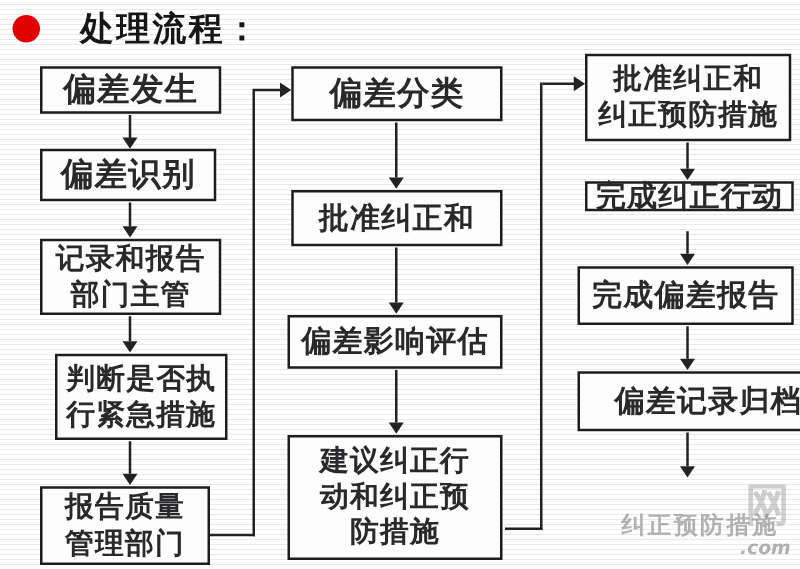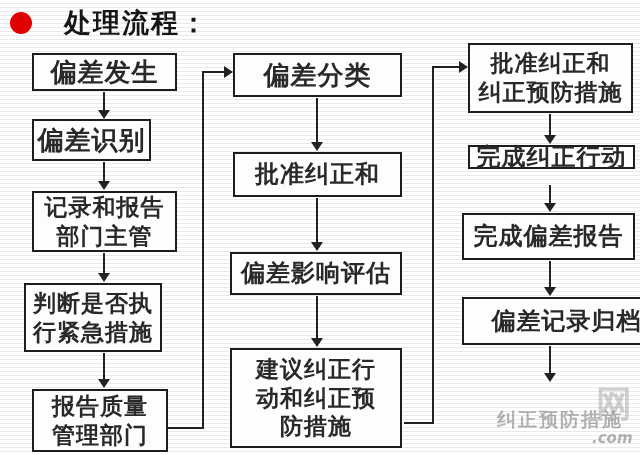--- a/index.html
+++ b/index.html
@@ -13,23 +13,23 @@
   .bullet{width:22px;height:22px;border-radius:50%;background:#e00000;}
   .title-text{font-size:27px;font-weight:bold;color:#161616;letter-spacing:2px;white-space:nowrap;}
   
   .flow-box{
     position:absolute;box-sizing:border-box;border:2px solid #1d1d1f;background:#fdfdfd;
     display:flex;align-items:center;justify-content:center;text-align:center;
     font-weight:bold;color:#29292c;white-space:pre-line;line-height:1.26;letter-spacing:1px;
   }
   .fs26{font-size:26px;} .fs24{font-size:24px;} .fs23{font-size:23px;}
   #b-l1{left:32px;top:53px;width:145px;height:38px}
-  #b-l2{left:32px;top:119px;width:119px;height:42px}
+  #b-l2{left:32px;top:119px;width:141px;height:42px}
   #b-l3{left:32px;top:191px;width:145px;height:61px}
-  #b-l4{left:24px;top:283px;width:138px;height:69px}
+  #b-l4{left:44px;top:283px;width:138px;height:69px}
   #b-l5{left:32px;top:389px;width:136px;height:63px}
   #b-m1{left:233px;top:53px;width:169px;height:44px}
   #b-m2{left:233px;top:152px;width:169px;height:45px}
   #b-m3{left:230px;top:252px;width:172px;height:43px}
   #b-m4{left:230px;top:348px;width:172px;height:100px}
   #b-r1{left:468px;top:43px;width:165px;height:70px}
   #b-r2{left:468px;top:145px;width:167px;height:24px}
   #b-r3{left:462px;top:213px;width:173px;height:47px}
   #b-r4{left:462px;top:297px;width:209px;height:48px}
   #b-r5{left:462px;top:383px;width:176px;height:70px}

